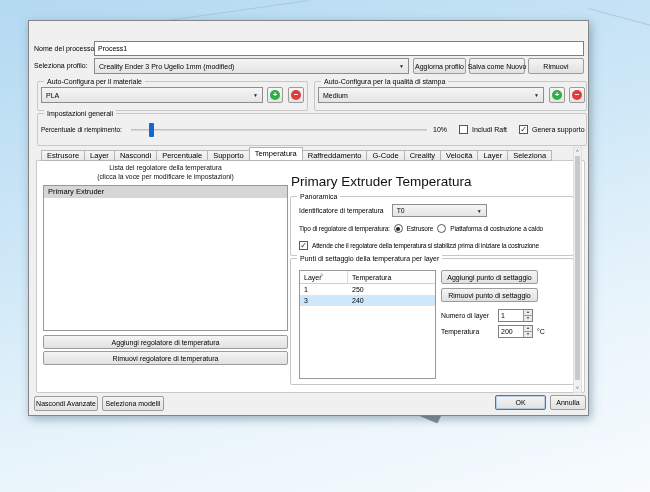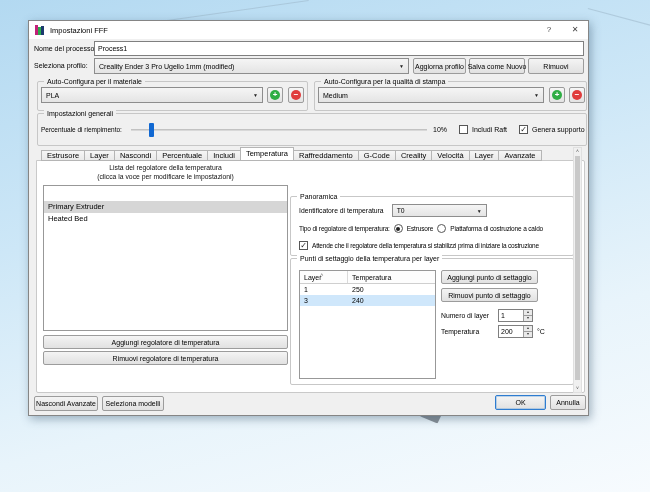--- a/index.html
+++ b/index.html
@@ -52,21 +52,21 @@
   .tab:first-child { border-left: 1px solid #b5b5b5; }
   .tab.active { background: #fff; height: 14px; line-height: 12px; border-left: 1px solid #b5b5b5;
     margin-left: -1px; position: relative; z-index: 4; }
   .pane { position: absolute; left: 7px; top: 139px; width: 549px; height: 233px; background: #fff;
     border: 1px solid #c9c9c9; border-radius: 0 2px 2px 2px; }
   .listhdr { position: absolute; left: 6px; top: 2px; width: 245px; text-align: center; font-size: 6.8px;
     line-height: 9px; color: #111; }
   .listbox { position: absolute; left: 6px; top: 24px; width: 245px; height: 146px; background: #fff;
     border: 1px solid #989898; }
   .litem { height: 12px; line-height: 12px; font-size: 7.5px; padding-left: 4px; white-space: nowrap; }
-  .litem.selected { background: #d6d6d6; margin-top: 15px; }
+  .litem.selected { background: #d6d6d6; }
   .paneltitle { position: absolute; left: 254px; top: 13px; font-size: 13.5px; color: #111; white-space: nowrap; }
   .frow { position: absolute; display: flex; align-items: center; white-space: nowrap; }
   .tbl { position: absolute; left: 8px; top: 11px; width: 137px; height: 109px; background: #fff;
     border: 1px solid #989898; }
   .thead { display: flex; height: 13px; border-bottom: 1px solid #cfcfcf; background: #fdfdfd;
     font-size: 7px; line-height: 13px; position: relative; }
   .thead .c1 { width: 48px; padding-left: 4px; border-right: 1px solid #dadada; position: relative; }
   .thead .c2 { flex: 1; padding-left: 4px; }
   .sorticon { position: absolute; top: -2px; left: 20px; font-size: 6px; color: #777; }
   .trow { display: flex; height: 11px; line-height: 11px; font-size: 7px; }
@@ -87,32 +87,20 @@
 <body>
 
 <div class="canvas">
 
   <div class="bgline" style="left:160px;top:21px;width:150px;transform:rotate(-8deg);"></div>
   <div class="bgline" style="left:588px;top:8px;width:70px;transform:rotate(15deg);"></div>
   <div class="bgarrow"></div>
 
   <div class="dialog">
 
-    <div class="titlebar">
-      <span class="appicon">
-        <i style="width:3px;height:10px;background:#c2227a;"></i>
-        <i style="width:3px;height:8px;background:#2bab4c;"></i>
-        <i style="width:3px;height:9px;background:#1c3a6e;"></i>
-      </span>
-      <span class="title-text">Impostazioni FFF</span>
-      <span style="margin-left:auto;display:flex;">
-        <span class="tbbtn">?</span>
-        <span class="tbbtn">✕</span>
-      </span>
-    </div>
 
     <span class="lbl" style="left:5px;top:21px;">Nome del processo:</span>
     <span class="input" style="left:65px;top:20px;width:490px;height:15px;">Process1</span>
 
     <span class="lbl" style="left:5px;top:38px;">Seleziona profilo:</span>
     <span class="combo" style="left:65px;top:37px;width:315px;height:16px;">
       <span>Creality Ender 3 Pro Ugello 1mm (modified)</span>
       <span class="carr">▼</span>
     </span>
     <span class="btn" style="left:384px;top:37px;width:53px;height:16px;">Aggiorna profilo</span>
@@ -157,45 +145,45 @@
     <span class="check" style="left:430px;top:104px;"></span>
     <span class="lbl" style="left:443px;top:102px;">Includi Raft</span>
     <span class="check" style="left:490px;top:104px;"><span>✓</span></span>
     <span class="lbl" style="left:503px;top:102px;">Genera supporto</span>
 
     <div class="tabs">
       <span class="tab">Estrusore</span>
       <span class="tab">Layer</span>
       <span class="tab">Nascondi</span>
       <span class="tab">Percentuale</span>
-      <span class="tab">Includi</span>
+      <span class="tab">Supporto</span>
       <span class="tab active">Temperatura</span>
       <span class="tab">Raffreddamento</span>
       <span class="tab">G-Code</span>
       <span class="tab">Creality</span>
       <span class="tab">Velocità</span>
       <span class="tab">Layer</span>
-      <span class="tab">Avanzate</span>
+      <span class="tab">Seleziona</span>
     </div>
 
     <div class="pane">
 
       <div class="listhdr">
         <div>Lista del regolatore della temperatura</div>
         <div>(clicca la voce per modificare le impostazioni)</div>
       </div>
 
       <div class="listbox">
         <div class="litem selected">Primary Extruder</div>
-        <div class="litem">Heated Bed</div>
       </div>
 
       <span class="btn" style="left:6px;top:174px;width:245px;height:14px;">Aggiungi regolatore di temperatura</span>
       <span class="btn" style="left:6px;top:190px;width:245px;height:14px;">Rimuovi regolatore di temperatura</span>
 
+      <div class="paneltitle">Primary Extruder Temperatura</div>
 
       <div class="group on-white" style="left:253px;top:35px;width:284px;height:60px;">
         <span class="glabel">Panoramica</span>
         <div class="frow" style="left:8px;top:7px;">
           <span style="font-size:6.8px;">Identificatore di temperatura</span>
           <span class="combo2" style="width:95px;height:13px;margin-left:8px;">
             <span>T0</span>
             <span class="carr">▼</span>
           </span>
         </div>

